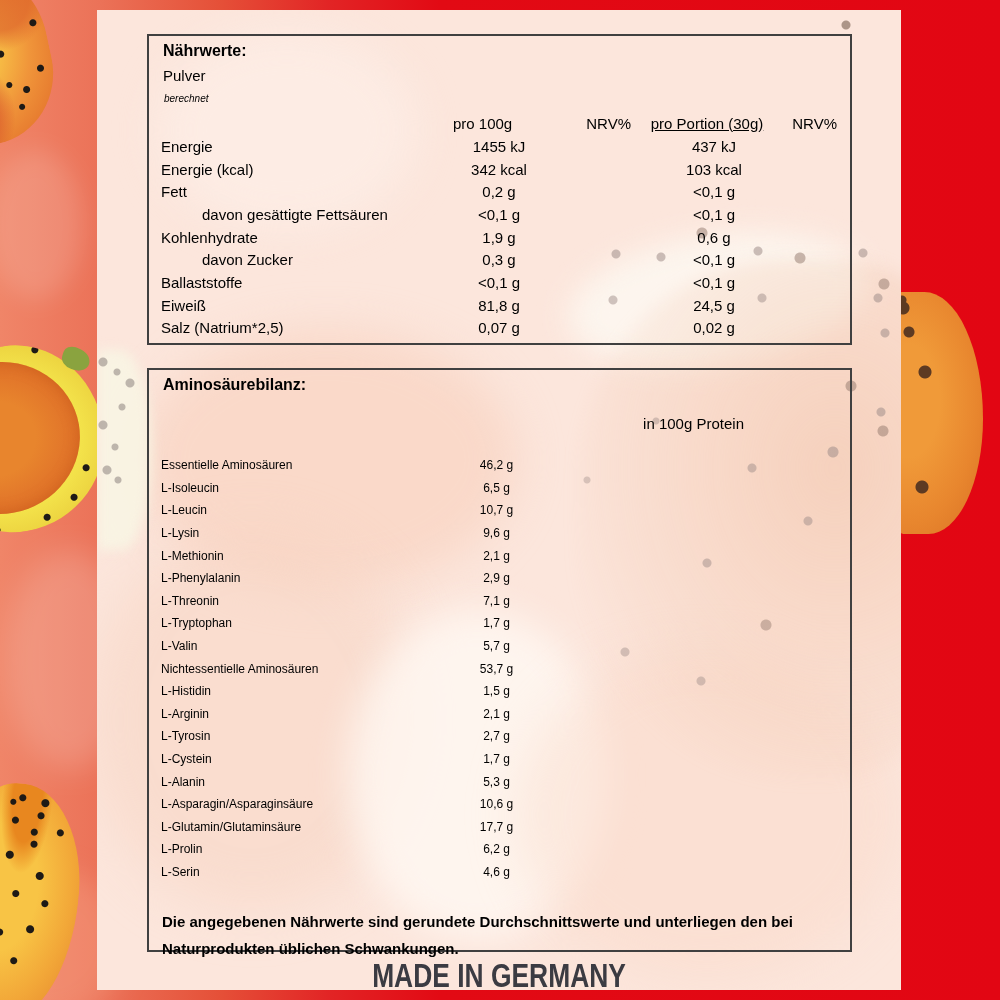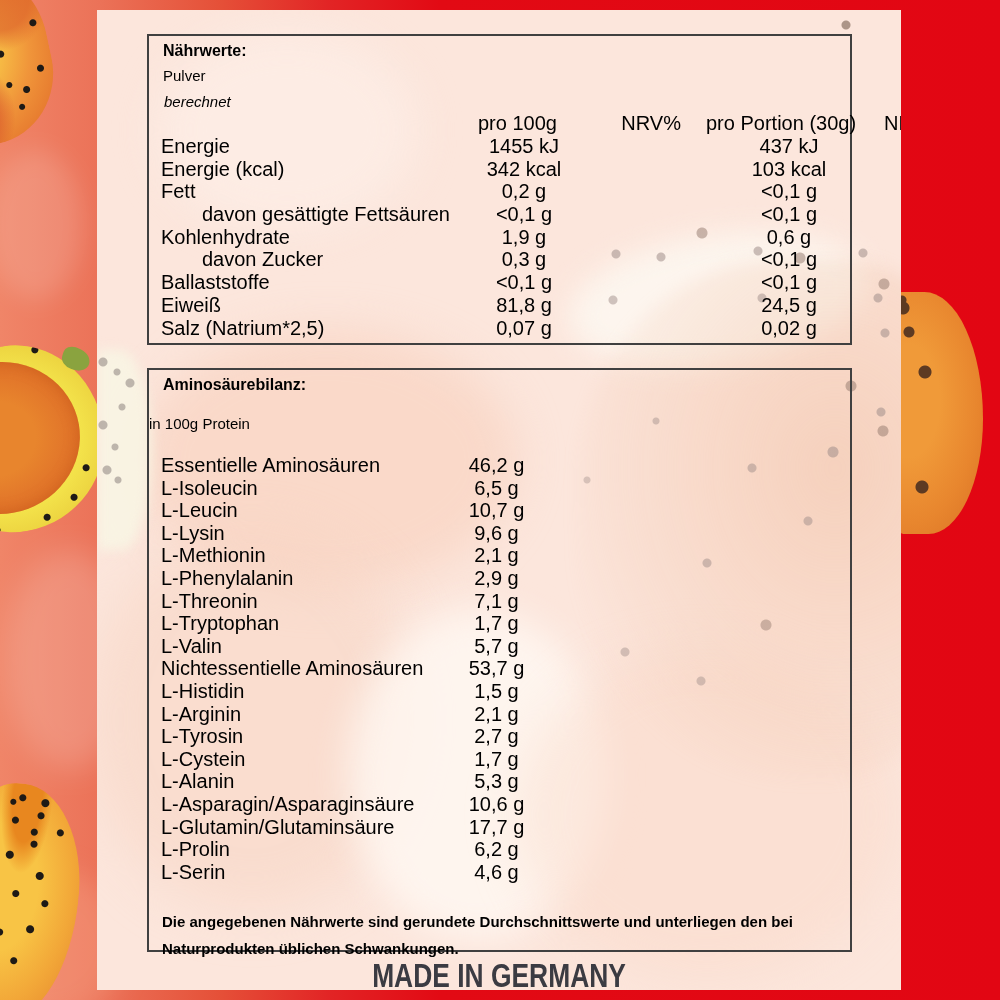--- a/index.html
+++ b/index.html
@@ -126,35 +126,35 @@
     radial-gradient(circle at 18px 437px,rgba(150,140,135,.6) 0 3px,transparent 4px),
     radial-gradient(circle at 10px 460px,rgba(150,140,135,.6) 0 4px,transparent 5px),
     radial-gradient(circle at 21px 470px,rgba(150,140,135,.6) 0 3px,transparent 4px);}
 
   
   .box{position:absolute;left:50px;border:2px solid #404040;box-sizing:border-box;background:transparent;}
   .box1{top:24px;width:705px;height:311px;}
   .box2{top:358px;width:705px;height:584px;text-decoration:underline;}
   .bx-title{position:absolute;left:14px;top:6px;font-size:16px;font-weight:bold;white-space:nowrap;}
   .bx-sub{position:absolute;left:14px;top:31px;font-size:15px;white-space:nowrap;}
-  .bx-note{position:absolute;left:15px;top:57px;font-size:15px;font-style:italic;white-space:nowrap;}
+  .bx-note{position:absolute;left:15px;top:57px;font-size:10px;font-style:italic;white-space:nowrap;}
   .tbl{position:absolute;left:0;top:75px;width:701px;}
-  .nrow{display:grid;grid-template-columns:280px 140px 62px 166px 53px;height:22.7px;align-items:center;font-size:20px;gap:25px;}
+  .nrow{display:grid;grid-template-columns:280px 140px 62px 166px 53px;height:22.7px;align-items:center;font-size:15px;}
   .nrow.head{height:24px;}
   .c{white-space:nowrap;}
   .c.lb{padding-left:12px;}
   .c.lb.ind{padding-left:53px;}
   .c.v1,.c.v2{text-align:center;}
   .c.n1,.c.n2{text-align:right;}
   .hdr1{text-align:left;padding-left:24px;}
-  .hdr3{text-align:left;padding-right:14px;}
+  .hdr3{text-align:center;padding-right:14px;text-decoration:underline;}
   .hdr4{text-align:center;transform:translateX(-13px);}
-  .unit-header{position:absolute;left:0;top:45px;width:595px;text-align:left;font-size:15px;}
+  .unit-header{position:absolute;left:0;top:45px;width:595px;text-align:right;font-size:15px;}
   .atbl{position:absolute;left:0;top:84px;width:701px;}
-  .arow{display:grid;grid-template-columns:300px 95px;height:22.6px;align-items:center;font-size:20px;}
+  .arow{display:grid;grid-template-columns:300px 95px;height:22.6px;align-items:center;font-size:12px;}
   .c.av{text-align:center;}
   .disclaimer{position:absolute;left:13px;top:538px;width:682px;
     font-size:15px;font-weight:bold;line-height:27px;}
   .made{position:absolute;left:0;top:944px;width:804px;text-align:center;
     font-size:33px;line-height:44px;font-weight:bold;color:#3b3b42;transform:scaleX(.8);white-space:nowrap;}
 </style>
 </head>
 <body>
 
 <div class="stage">

